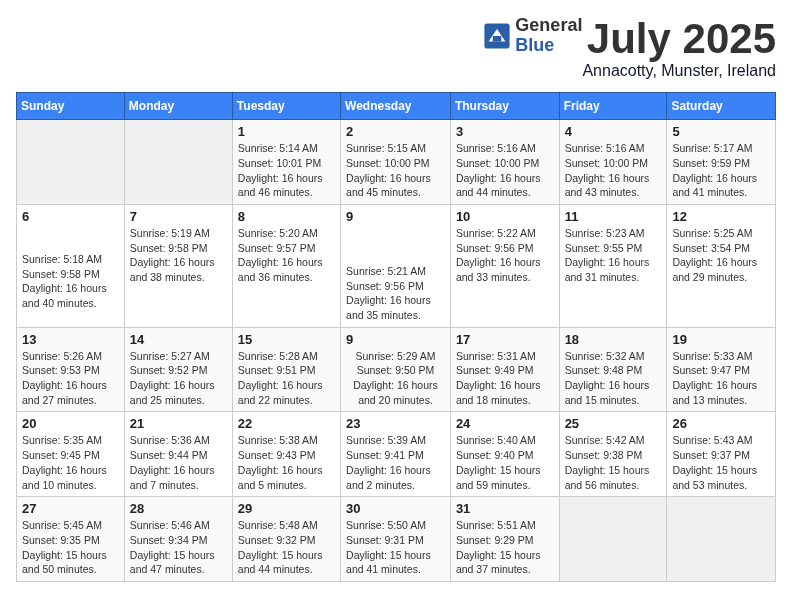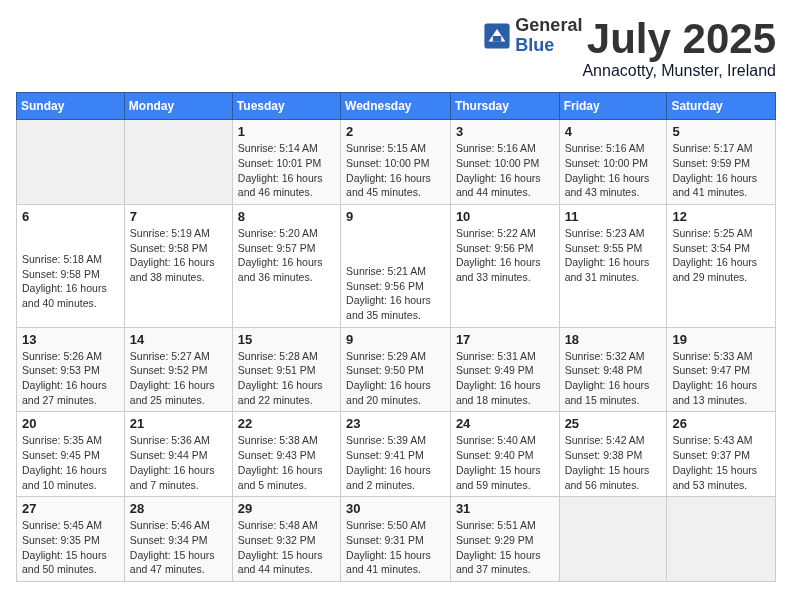--- a/index.html
+++ b/index.html
@@ -230,21 +230,21 @@
         </td>
         <td>
           <div class="day-num">15</div>
           <div class="day-detail" style="white-space: pre-line;">Sunrise: 5:28 AM
 Sunset: 9:51 PM
 Daylight: 16 hours
 and 22 minutes.</div>
         </td>
         <td>
           <div class="day-num">9</div>
-          <div class="day-detail" style="white-space: pre-line;">Sunrise: 5:29 AM
+          <div class="day-detail" style="white-space: pre-line; text-align: center;">Sunrise: 5:29 AM
 Sunset: 9:50 PM
 Daylight: 16 hours
 and 20 minutes.</div>
         </td>
         <td>
           <div class="day-num">17</div>
           <div class="day-detail" style="white-space: pre-line;">Sunrise: 5:31 AM
 Sunset: 9:49 PM
 Daylight: 16 hours
 and 18 minutes.</div>

